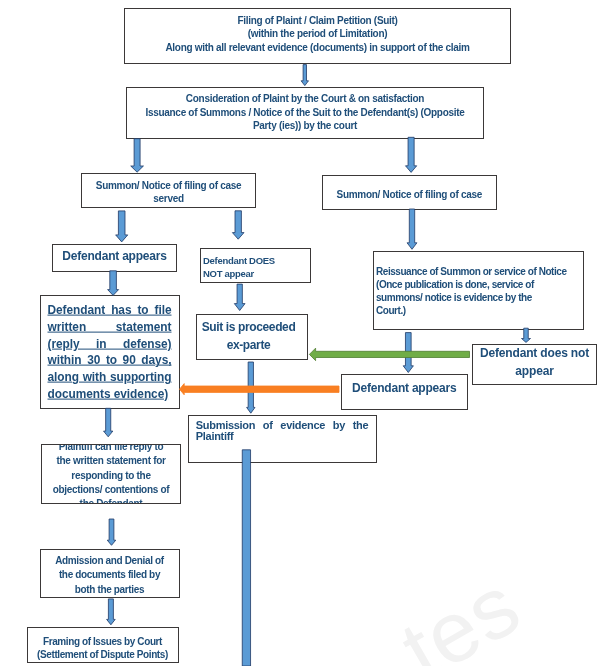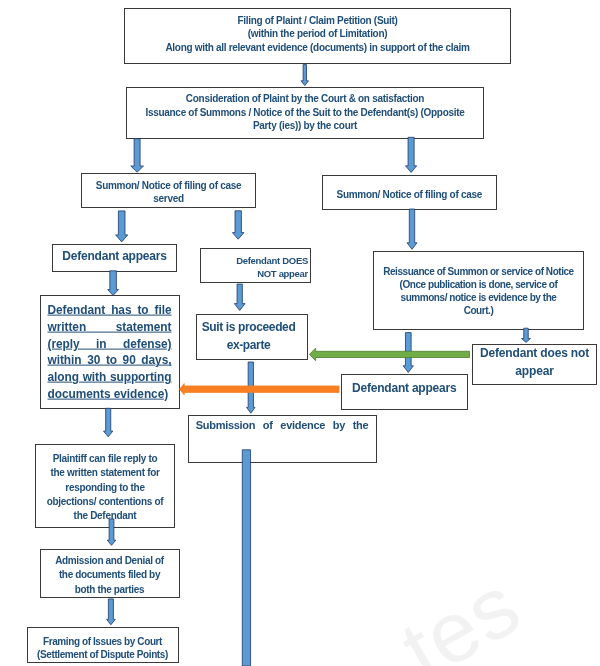--- a/index.html
+++ b/index.html
@@ -47,27 +47,27 @@
         <div class="inner" style="margin-top: 1.5px; padding-left: 2px; padding-right: 2px; text-align: center;">
           <span class="ln">Summon/ Notice of filing of case</span>
         </div>
       </div>
       <div class="node" style="left: 52px; top: 244px; width: 125px; height: 28px; font-size: 12px; line-height: 14px; letter-spacing: -0.22px; border-color: rgb(59, 56, 56); color: rgb(31, 78, 121);">
         <div class="inner" style="margin-top: -2px; padding-left: 2px; padding-right: 2px; text-align: center;">
           <span class="ln last">Defendant appears</span>
         </div>
       </div>
       <div class="node" style="left: 200px; top: 248px; width: 111px; height: 35px; font-size: 9.5px; line-height: 13.5px; letter-spacing: -0.3px; border-color: rgb(59, 56, 56); color: rgb(31, 78, 121);">
-        <div class="inner" style="margin-top: 1px; padding-left: 2px; padding-right: 2px; text-align: right;">
+        <div class="inner" style="margin-top: 1px; padding-left: 2px; padding-right: 2px; text-align: left;">
           <span class="ln">Defendant DOES</span>
           <span class="ln last">NOT appear</span>
         </div>
       </div>
       <div class="node" style="left: 373px; top: 251px; width: 211px; height: 79px; font-size: 10px; line-height: 13.2px; letter-spacing: -0.45px; border-color: rgb(59, 56, 56); color: rgb(31, 78, 121);">
-        <div class="inner" style="padding-left: 2px; padding-right: 2px; text-align: center;">
+        <div class="inner" style="padding-left: 2px; padding-right: 2px; text-align: left;">
           <span class="ln">Reissuance of Summon or service of Notice</span>
           <span class="ln">(Once publication is done, service of</span>
           <span class="ln">summons/ notice is evidence by the</span>
           <span class="ln last">Court.)</span>
         </div>
       </div>
       <div class="node just" style="left: 39.5px; top: 295px; width: 140px; height: 114px; font-size: 11.9px; line-height: 16.8px; letter-spacing: -0.05px; border-color: rgb(59, 56, 56); color: rgb(31, 78, 121);">
         <div class="inner" style="padding-left: 7px; padding-right: 7px; text-decoration: underline;">
           <span class="ln">Defendant has to file</span>
           <span class="ln">written statement</span>
@@ -90,23 +90,24 @@
         </div>
       </div>
       <div class="node" style="left: 341px; top: 373.5px; width: 126.5px; height: 36.8px; font-size: 12px; line-height: 14px; letter-spacing: -0.22px; border-color: rgb(59, 56, 56); color: rgb(31, 78, 121);">
         <div class="inner" style="margin-top: -4px; padding-left: 2px; padding-right: 2px; text-align: center;">
           <span class="ln last">Defendant appears</span>
         </div>
       </div>
       <div class="node just vtop" style="left: 188px; top: 415.3px; width: 189.3px; height: 48px; font-size: 11px; line-height: 11.3px; letter-spacing: -0.3px; border-color: rgb(59, 56, 56); color: rgb(31, 78, 121);">
         <div class="inner" style="padding-left: 6.8px; padding-right: 8px; padding-top: 3.5px;">
           <span class="ln">Submission of evidence by the</span>
+          <span class="ln last">Plaintiff</span>
         </div>
       </div>
-      <div class="node" style="left: 35px; top: 443.7px; width: 140px; height: 84px; font-size: 10px; line-height: 14.3px; letter-spacing: -0.3px; border-color: rgb(59, 56, 56); color: rgb(31, 78, 121);">
+      <div class="node" style="left: 41px; top: 443.7px; width: 140px; height: 60px; font-size: 10px; line-height: 14.3px; letter-spacing: -0.3px; border-color: rgb(59, 56, 56); color: rgb(31, 78, 121);">
         <div class="inner" style="margin-top: 2.5px; padding-left: 2px; padding-right: 2px; text-align: center;">
           <span class="ln">Plaintiff can file reply to</span>
           <span class="ln">the written statement for</span>
           <span class="ln">responding to the</span>
           <span class="ln">objections/ contentions of</span>
           <span class="ln last">the Defendant</span>
         </div>
       </div>
       <div class="node" style="left: 39.5px; top: 548.5px; width: 140px; height: 49px; font-size: 10px; line-height: 14.3px; letter-spacing: -0.35px; border-color: rgb(59, 56, 56); color: rgb(31, 78, 121);">
         <div class="inner" style="margin-top: 2px; padding-left: 2px; padding-right: 2px; text-align: center;">

